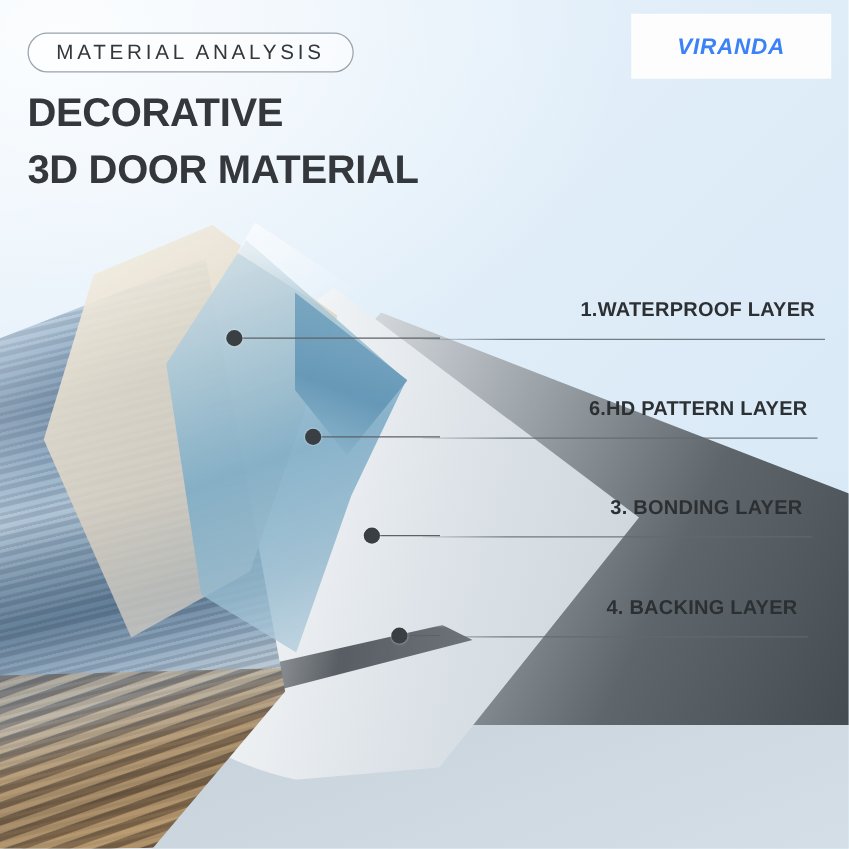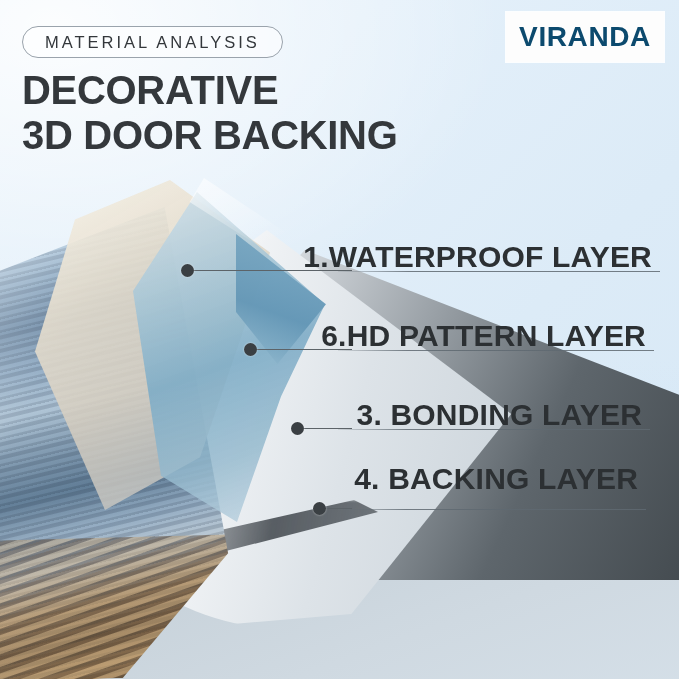--- a/index.html
+++ b/index.html
@@ -48,43 +48,44 @@
     white-space: nowrap;
   }
 
   .title {
     position: absolute;
     left: 22px;
     top: 68px;
     width: 470px;
     color: #34383c;
     font-weight: 700;
-    font-size: 40px;
+    font-size: 32px;
     line-height: 45px;
     letter-spacing: -0.3px;
   }
   .title-line { display: block; white-space: nowrap; }
 
   .brand-box {
     position: absolute;
     left: 506px;
     top: 12px;
     width: 158px;
     height: 50px;
     background: #fdfdfd;
     display: flex;
     align-items: center;
     justify-content: center;
     box-shadow: 0 0 0 1px rgba(255,255,255,0.9);
   }
   .brand-text {
-    font-size: 28px;
+    font-size: 18px;
     font-weight: 700;
-    color: #0c4a6e;
+    color: #3b82f6;
     letter-spacing: 0.6px;
+    font-style: italic;
   }
 
   
   .stage {
     position: absolute;
     left: 0;
     top: 150px;
     width: 679px;
     height: 529px;
   }
@@ -256,21 +257,21 @@
     height: 13px;
     border-radius: 50%;
     background: #3a3f43;
     box-shadow: 0 0 2px rgba(255,255,255,0.6);
   }
 
   .label {
     position: absolute;
     right: 41px;
     text-align: right;
-    font-size: 30px;
+    font-size: 16px;
     font-weight: 700;
     color: #2c3033;
     letter-spacing: 0.2px;
     white-space: nowrap;
   }
   .label-rule {
     position: absolute;
     height: 1px;
     background: linear-gradient(90deg, rgba(110,120,128,0.15) 0%, rgba(95,105,113,0.85) 22%, rgba(95,105,113,0.85) 100%);
   }
@@ -301,21 +302,21 @@
     <div class="peel-blue-fold"></div>
     <div class="peel-edge-hi"></div>
   </div>
 
   <div class="badge">
     <span class="badge-text">MATERIAL ANALYSIS</span>
   </div>
 
   <div class="title">
     <span class="title-line">DECORATIVE</span>
-    <span class="title-line">3D DOOR BACKING</span>
+    <span class="title-line">3D DOOR MATERIAL</span>
   </div>
 
   <div class="brand-box">
     <span class="brand-text">VIRANDA</span>
   </div>
 
   <div id="callout-layer">
       <div class="leader" style="left: 194px; top: 270px; width: 158px;"></div>
       <div class="dot" style="left: 181px; top: 264px;"></div>
       <div class="label-rule" style="left: 338px; top: 271px; width: 322px;"></div>
@@ -324,16 +325,16 @@
       <div class="dot" style="left: 244px; top: 343px;"></div>
       <div class="label-rule" style="left: 338px; top: 350px; width: 316px;"></div>
       <div class="label" style="top: 319px; right: 33px;">6.HD PATTERN LAYER</div>
       <div class="leader" style="left: 304px; top: 428px; width: 48px;"></div>
       <div class="dot" style="left: 291px; top: 422px;"></div>
       <div class="label-rule" style="left: 338px; top: 429px; width: 312px;"></div>
       <div class="label" style="top: 398px; right: 37px; margin-left: 44px;">3. BONDING LAYER</div>
       <div class="leader" style="left: 326px; top: 508px; width: 26px;"></div>
       <div class="dot" style="left: 313px; top: 502px;"></div>
       <div class="label-rule" style="left: 338px; top: 509px; width: 308px;"></div>
-      <div class="label" style="top: 462px; right: 41px; text-align: right;">4. BACKING LAYER</div>
+      <div class="label" style="top: 478px; right: 41px; text-align: right;">4. BACKING LAYER</div>
     </div>
 
 </div>
 
 </body></html>

